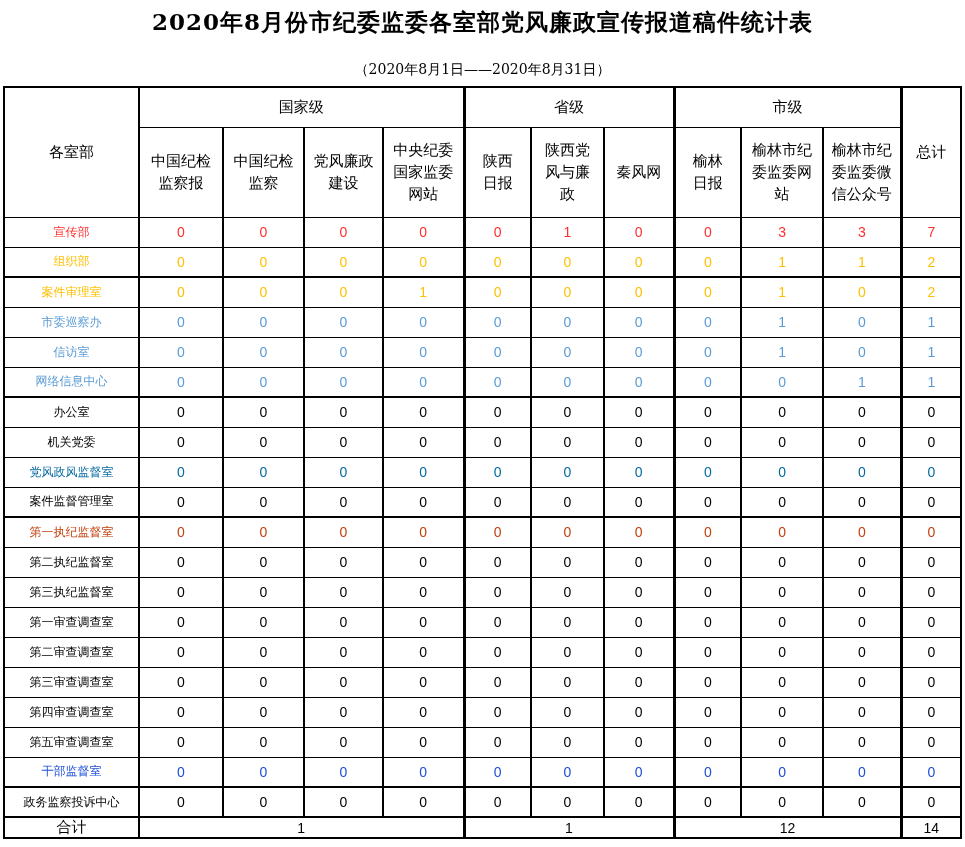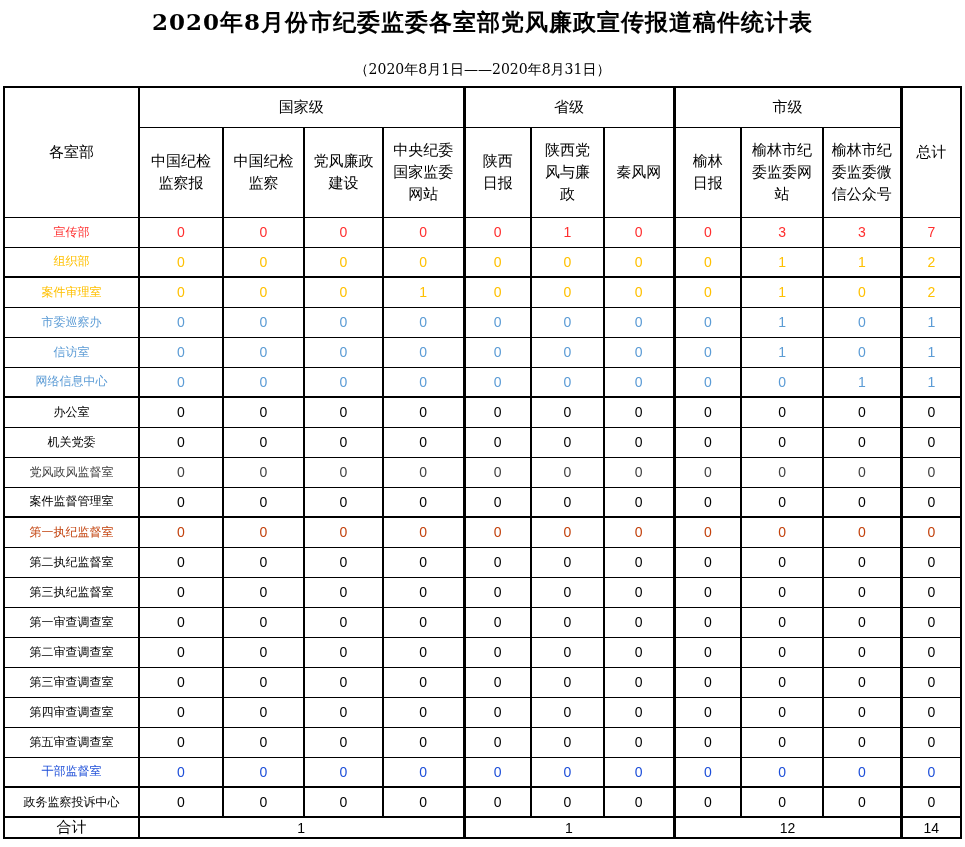--- a/index.html
+++ b/index.html
@@ -203,21 +203,21 @@
           <td>0</td>
           <td>0</td>
           <td class="group-start">0</td>
           <td>0</td>
           <td>0</td>
           <td class="group-start">0</td>
           <td>0</td>
           <td>0</td>
           <td class="group-start">0</td>
         </tr>
-        <tr style="color: #404040; margin-top: 40px;">
+        <tr style="color: #0369a1; margin-top: 40px;">
           <td class="row-label">党风政风监督室</td>
           <td>0</td>
           <td>0</td>
           <td>0</td>
           <td>0</td>
           <td class="group-start">0</td>
           <td>0</td>
           <td>0</td>
           <td class="group-start">0</td>
           <td>0</td>

